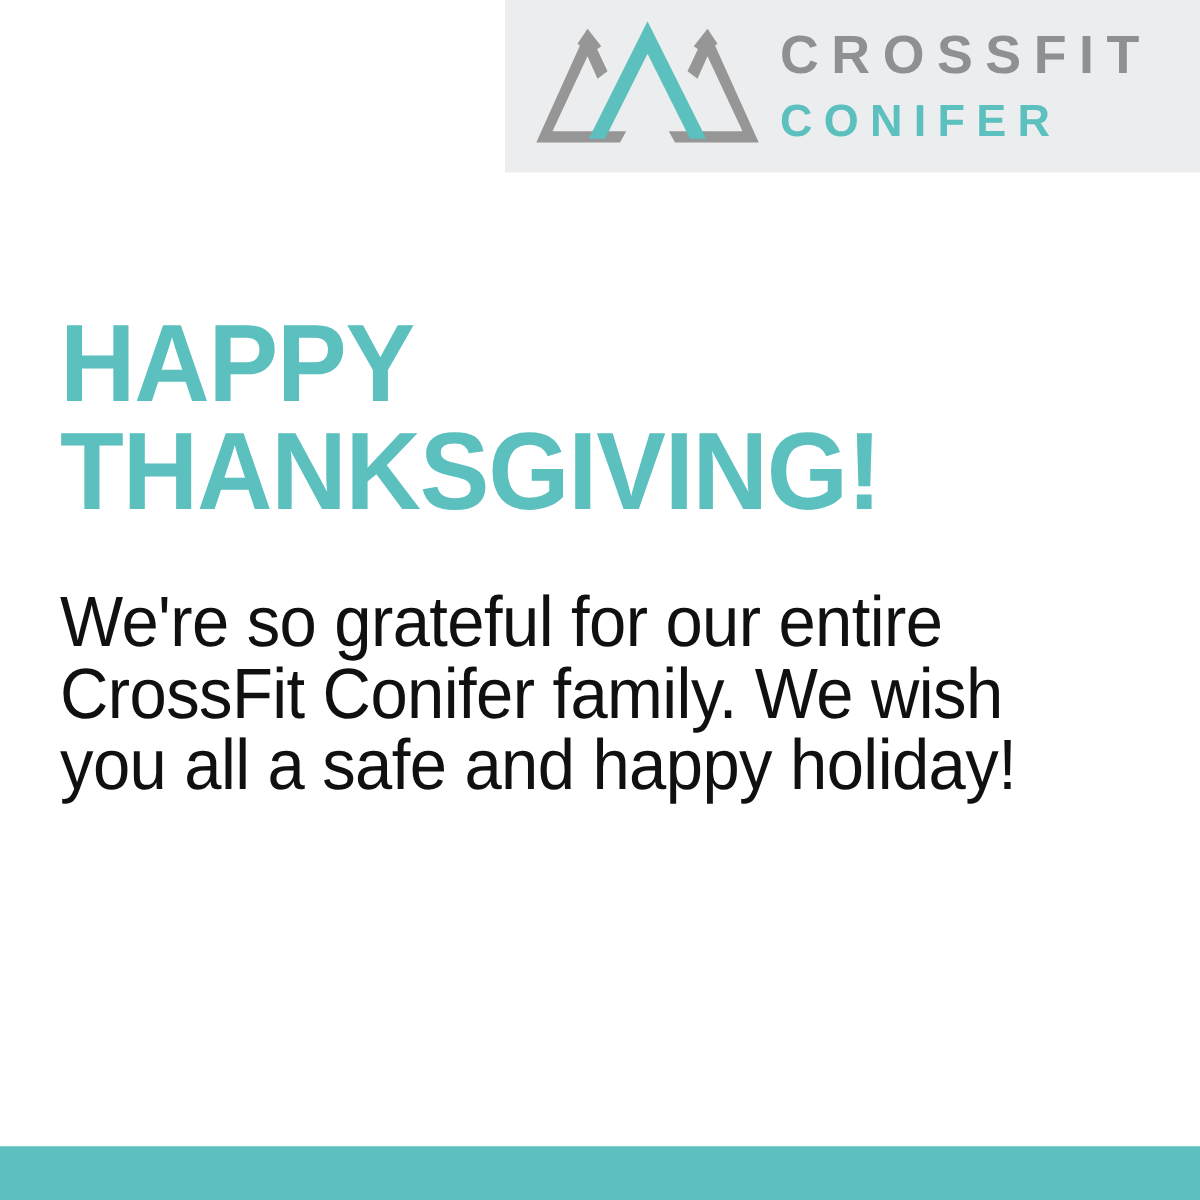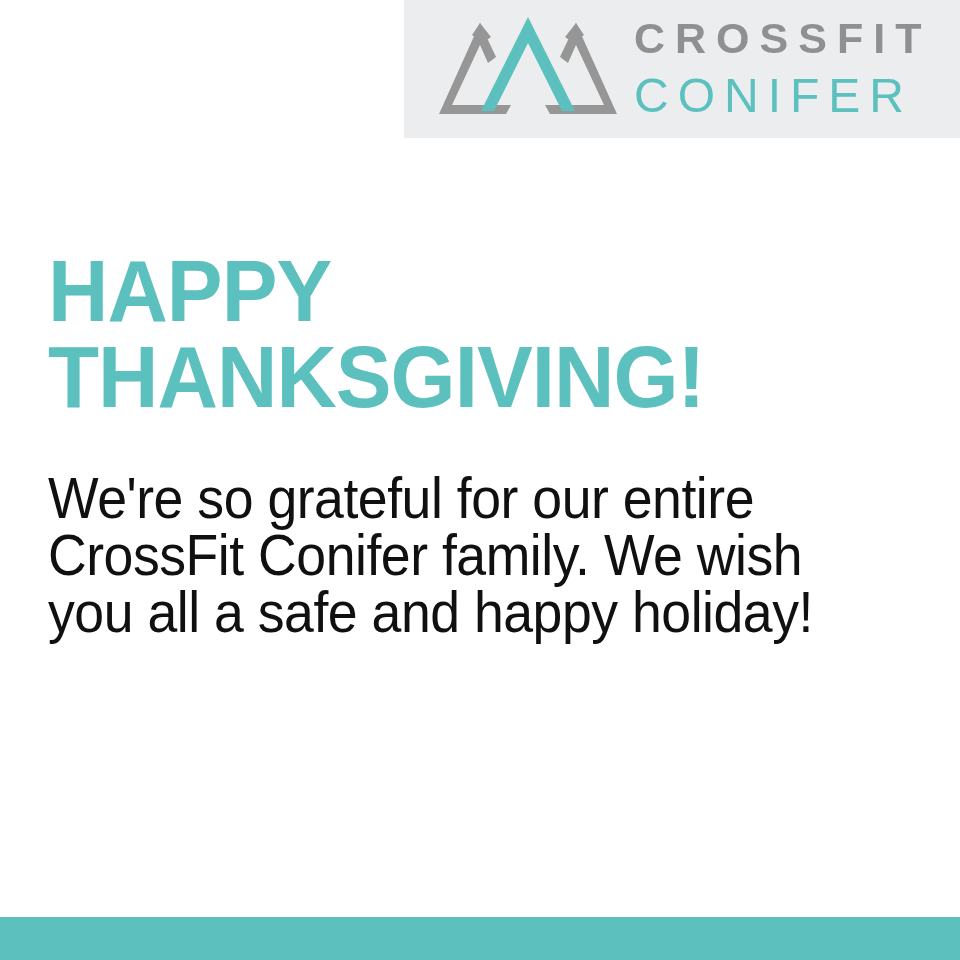--- a/index.html
+++ b/index.html
@@ -28,21 +28,21 @@
     width: 556px;
     height: 138px;
     background: #ecedef;
     display: flex;
     align-items: center;
   }
 
   .logo-lockup {
     display: flex;
     align-items: center;
-    padding-left: 32px;
+    padding-left: 22px;
   }
 
   .logo-mark {
     width: 184px;
     height: 104px;
     flex: 0 0 auto;
     display: block;
   }
 
   .logo-wordmark {
@@ -58,22 +58,22 @@
     font-size: 43px;
     font-weight: bold;
     color: #8e9092;
     letter-spacing: 10px;
     line-height: 1.02;
     white-space: nowrap;
   }
 
   .word-conifer {
     font-family: "Liberation Sans", sans-serif;
-    font-size: 48px;
-    font-weight: normal;
+    font-size: 36px;
+    font-weight: bold;
     color: #5bc0be;
     letter-spacing: 9px;
     line-height: 1.02;
     white-space: nowrap;
     margin-top: 12px;
   }
 
   
   .headline {
     position: absolute;

